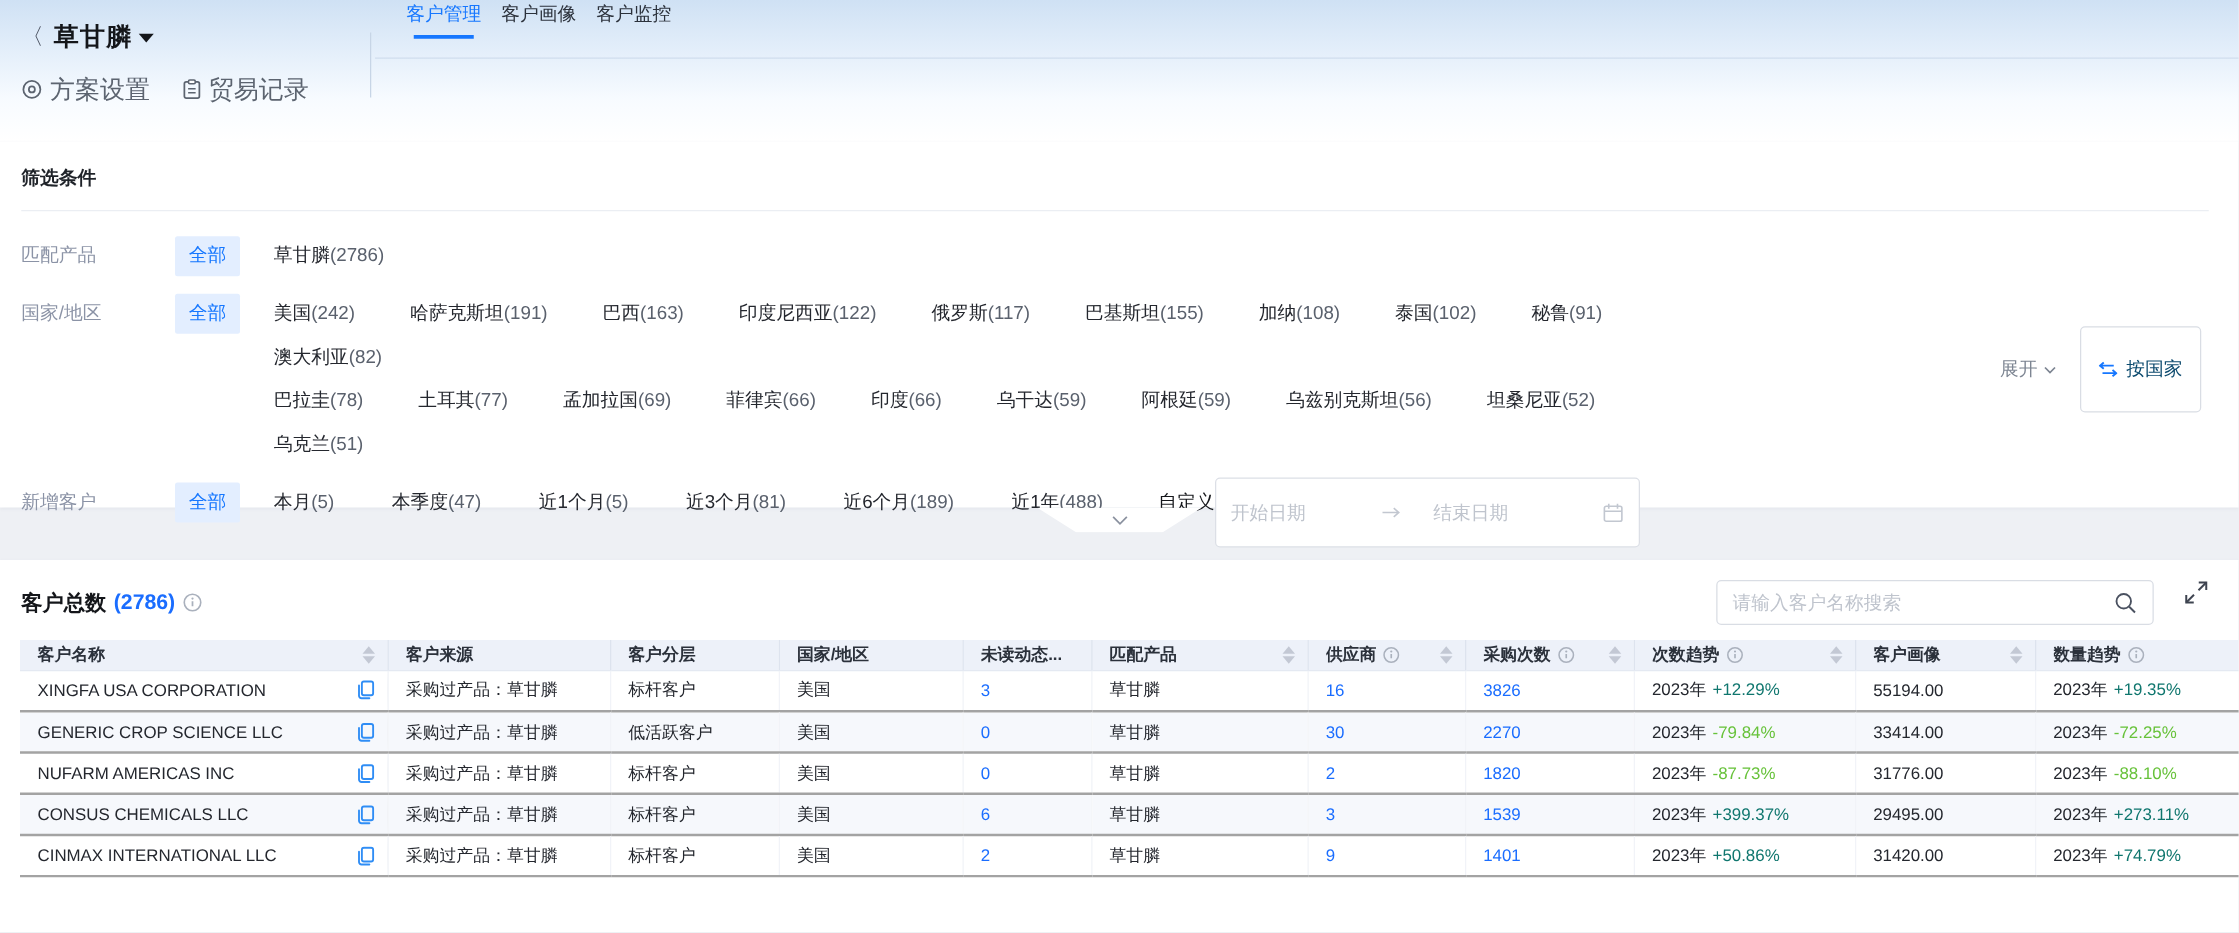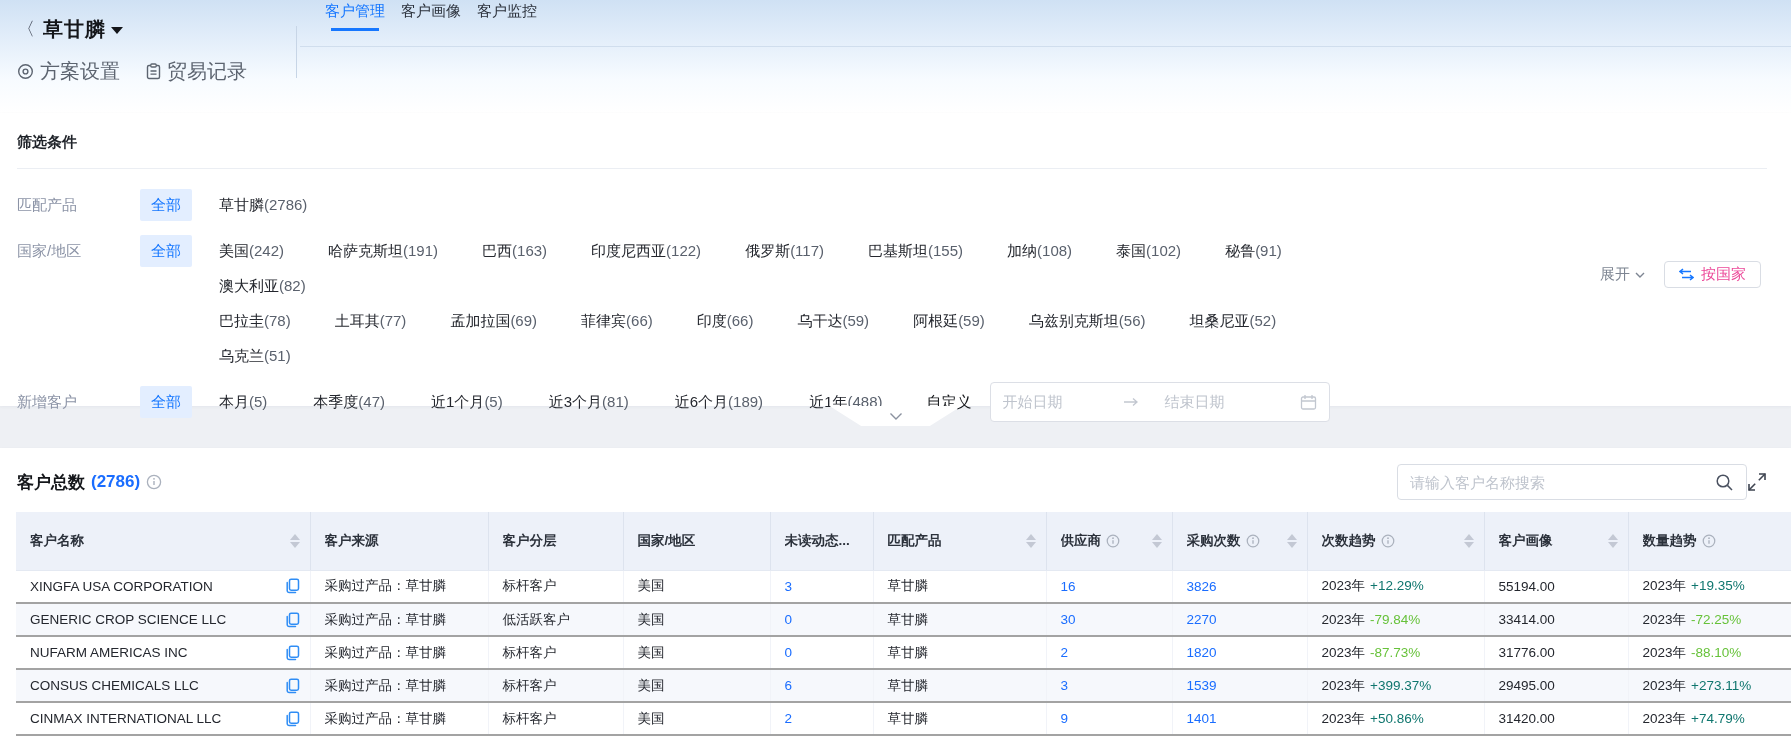--- a/index.html
+++ b/index.html
@@ -39,52 +39,52 @@
   .f-row { display:flex; align-items:flex-start; margin-bottom:14px; position:relative; }
   .f-label { width:123px; flex:0 0 123px; font-size:15px; color:#8b93a6; line-height:32px; }
   .chip-all { flex:0 0 auto; background:#e3eeff; color:#1677ff; font-size:15px; line-height:22px;
     padding:5px 11px; border-radius:2px; margin-right:27px; cursor:pointer; }
   .f-items { display:flex; flex-wrap:wrap; column-gap:44px; row-gap:3px; max-width:1150px; }
   .f-item { font-size:15px; line-height:32px; color:#24272e; cursor:pointer; white-space:nowrap; }
   .f-count { color:#5a616d; }
   .country-rows { display:flex; flex-direction:column; gap:3px; }
   .country-controls { position:absolute; right:30px; top:148px; display:flex; align-items:center; gap:18px; }
   .expand-link { display:flex; align-items:center; gap:4px; font-size:15px; color:#7d8592; cursor:pointer; }
-  .by-country-btn { display:flex; align-items:center; gap:7px; font-size:15px; color:#ec4899;
-    border:1px solid #d9dde4; border-radius:4px; background:#fff; padding:3px 14px; cursor:pointer; }
+  .by-country-btn { display:flex; align-items:center; gap:7px; font-size:15px; color:#0c4a6e;
+    border:1px solid #d9dde4; border-radius:4px; background:#fff; padding:24px 14px; cursor:pointer; }
   .custom-link { font-size:15px; line-height:32px; color:#14161a; margin-left:44px; cursor:pointer; white-space:nowrap; }
-  .date-range { display:flex; align-items:center; margin-left:18px; margin-top:-4px; width:340px; height:40px;
+  .date-range { display:flex; align-items:center; margin-top:-4px; width:340px; height:56px;
     border:1px solid #dcdfe6; border-radius:4px; padding:0 12px; background:#fff;justify-content:space-between; }
   .date-ph { font-size:15px; color:#bfc4cd; }
   .date-ph.start { flex:0 0 auto; }
   .date-arrow { margin:0 26px 0 60px; color:#c2c7d0; display:flex; }
   .date-range .cal { margin-left:auto; display:flex; }
   .collapse-tab { position:absolute; left:50%; bottom:-20px; transform:translateX(-50%); width:132px; height:20px;
     background:#fff; clip-path:polygon(0 0,100% 0,76% 100%,24% 100%); display:flex; align-items:center; justify-content:center; cursor:pointer; }
 
   
   .table-panel { position:absolute; left:0; top:448px; width:1791px; height:298px; background:#fff;
     box-shadow:0 1px 3px rgba(30,50,90,.05); }
   .tp-head { display:flex; align-items:center; padding:16px 24px 12px 17px; }
   .tp-title { font-size:17px; font-weight:bold; color:#14161a; }
   .tp-count { font-size:17px; font-weight:bold; color:#1a6dff; margin-left:6px; }
   .tp-info { margin-left:6px; display:flex; }
-  .tp-right { margin-left:auto; display:flex; align-items:center; }
+  .tp-right { margin-left:auto; display:flex; align-items:flex-start; gap:24px; }
   .search-box { display:flex; align-items:center; width:350px; height:36px; border:1px solid #d9dde4;
     border-radius:4px; padding:0 12px; background:#fff; }
   .search-input { border:none; outline:none; flex:1; font-size:15px; color:#262626; background:transparent;
     font-family:"Liberation Sans","DejaVu Sans",sans-serif; }
   .search-input::placeholder { color:#bfc4cd; }
   .expand-btn { display:flex; cursor:pointer; }
 
   .tbl-wrap { width:1791px; overflow:hidden; padding-left:16px; }
   table { border-collapse:collapse; table-layout:fixed; width:1802px; }
   col.c0{width:294px} col.c1{width:178px} col.c2{width:135px} col.c3{width:147px} col.c4{width:103px}
   col.c5{width:173px} col.c6{width:126px} col.c7{width:135px} col.c8{width:177px} col.c9{width:144px} col.c10{width:190px}
-  thead th { background:#edf1f9; height:58px; font-size:13.5px; font-weight:bold; color:#2b313b; text-align:left;
+  thead th { background:#edf1f9; height:24px; font-size:13.5px; font-weight:bold; color:#2b313b; text-align:left;
     padding:0 10px 0 14px; border-right:1px solid #dde3ee; border-bottom:1px solid #e4e9f2; }
   thead th:last-child { border-right:none; }
   .th-inner { display:flex; align-items:center; }
   .th-label { white-space:nowrap; overflow:hidden; text-overflow:ellipsis; }
   .th-info { margin-left:5px; display:flex; flex:0 0 auto; }
   .sorter { margin-left:auto; padding-left:8px; display:flex; flex-direction:column; gap:2px; cursor:pointer; flex:0 0 auto; }
   .sorter .up { width:0;height:0;border-left:5px solid transparent;border-right:5px solid transparent;border-bottom:6px solid #c3c8d4; }
   .sorter .dn { width:0;height:0;border-left:5px solid transparent;border-right:5px solid transparent;border-top:6px solid #c3c8d4; }
   tbody td { height:33px; font-size:13.5px; color:#24272e; padding:0 10px 0 14px; border-bottom:2px solid #a3a3a3;
     border-right:1px solid #f1f3f8; white-space:nowrap; overflow:hidden; }

